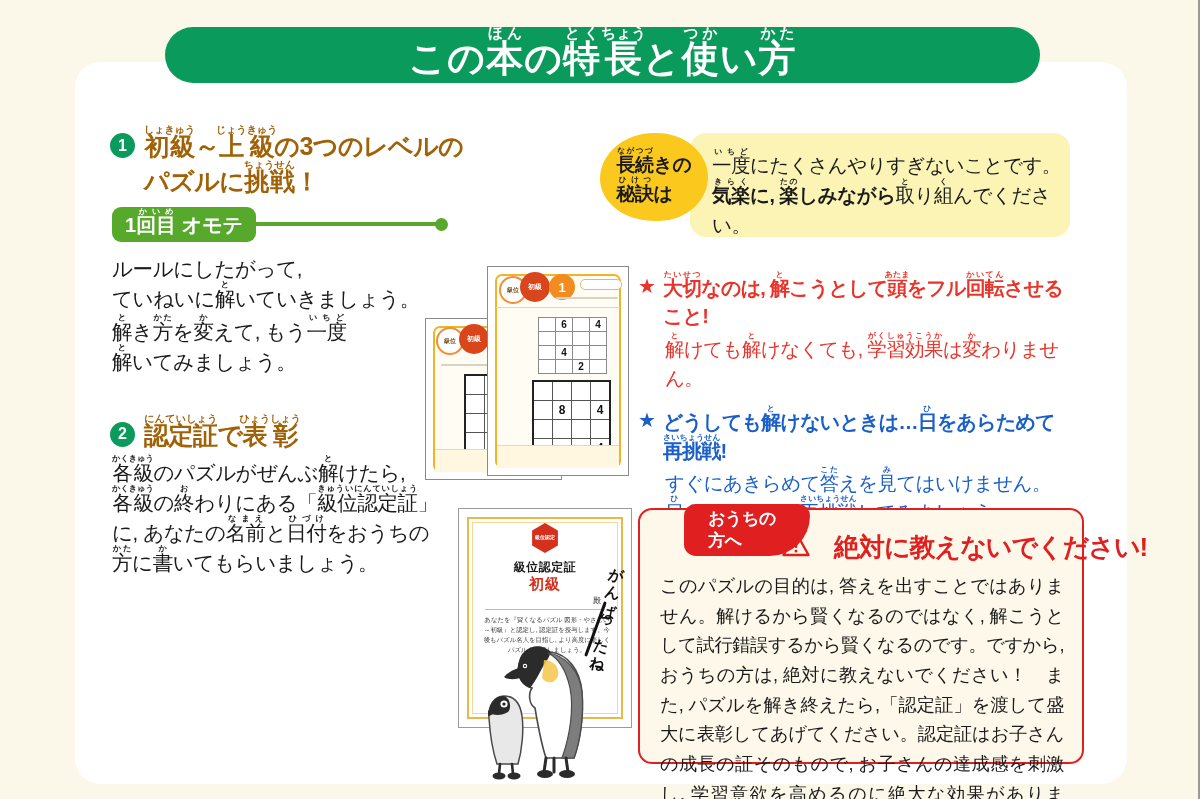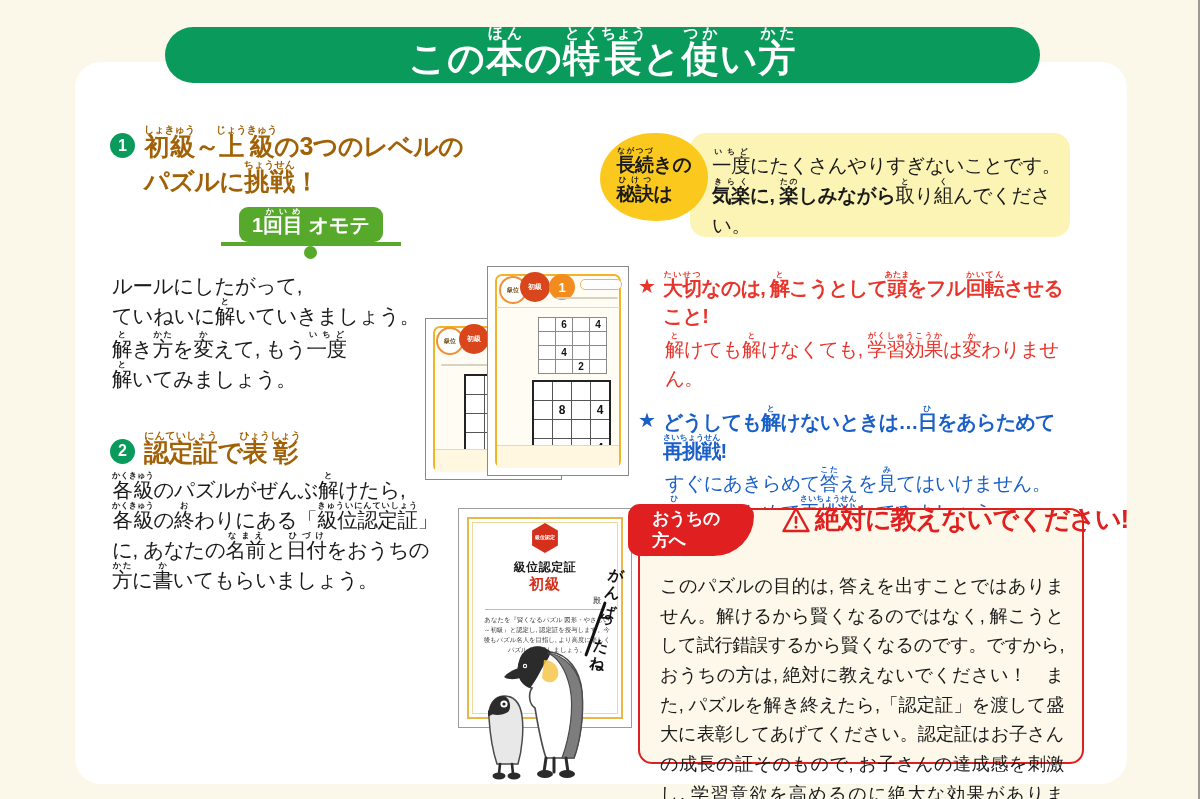--- a/index.html
+++ b/index.html
@@ -35,21 +35,21 @@
   .numcircle{flex:0 0 auto;width:25px;height:25px;border-radius:50%;
              background:#0a9b5c;color:#fff;font-size:16px;font-weight:bold;
              display:flex;align-items:center;justify-content:center;
              margin-top:8px;}
   .sec-title{font-size:25px;font-weight:bold;color:#a16207;line-height:1.30;
              letter-spacing:-.5px;}
   .sec-body{font-size:20.5px;color:#1a1a1a;line-height:1.42;
             letter-spacing:-.4px;margin-top:3px;margin-left:2px;}
 
   
-  .pill-row{display:flex;align-items:center;margin:9px 0 5px 2px;flex-direction:column;}
+  .pill-row{display:flex;align-items:center;margin:9px 0 5px 2px;}
   .pill{background:#57a92b;color:#fff;border-radius:9px;
         padding:3px 13px 5px 13px;font-size:20px;font-weight:bold;
         line-height:1.15;white-space:nowrap;}
   .leader{height:4px;background:#57a92b;flex:0 0 auto;}
   .leader-dot{width:13px;height:13px;border-radius:50%;background:#57a92b;
               margin-left:-1px;flex:0 0 auto;}
 
   
   .bubble-wrap{position:absolute;left:600px;top:133px;width:470px;height:112px;}
   .bubble-body{position:absolute;left:90px;top:0;width:380px;height:104px;
@@ -73,27 +73,27 @@
   .star-line{display:flex;align-items:flex-start;gap:7px;}
   .star-glyph{font-size:20px;line-height:1.4;flex:0 0 auto;margin-top:2px;}
   .star-head{font-size:20px;font-weight:bold;line-height:1.42;letter-spacing:-.8px;}
   .star-sub{font-size:19.5px;line-height:1.48;letter-spacing:-.6px;margin-left:27px;}
   .red{color:#e8342a;}
   .blue{color:#1a5fc8;}
 
   
   .redbox{position:absolute;left:638px;top:508px;width:442px;height:252px;
           background:#fdf8e9;border:2.5px solid #e02020;border-radius:14px;}
-  .redtab{position:absolute;left:628px;top:504px;width:126px;height:52px;
+  .redtab{position:absolute;left:684px;top:504px;width:126px;height:52px;
           background:#e02020;border-radius:13px 13px 44px 13px;
           display:flex;align-items:center;justify-content:center;z-index:4;}
   .redtab-txt{color:#fff;font-size:17px;font-weight:bold;line-height:1.3;
               text-align:left;letter-spacing:-.5px;padding-right:10px;}
-  .redbox-head{position:absolute;left:782px;top:502px;
-               display:flex;align-items:center;gap:5px;z-index:5;}
+  .redbox-head{position:absolute;left:782px;top:530px;
+               display:flex;gap:24px;z-index:5;}
   .warn-icon{width:28px;height:28px;flex:0 0 auto;}
   .redbox-head-txt{font-size:26px;font-weight:bold;color:#e02020;
                    letter-spacing:-1px;white-space:nowrap;}
   .redbox-body{position:absolute;left:20px;top:62px;width:404px;
                font-size:18.2px;color:#1a1a1a;line-height:1.63;
                letter-spacing:-.45px;text-align:justify;}
 
   
   .sheet{position:absolute;background:#fff;border:1.6px solid #8a8a8a;}
   .sheet-inner{position:absolute;inset:7px;border:2px solid #f0b429;

